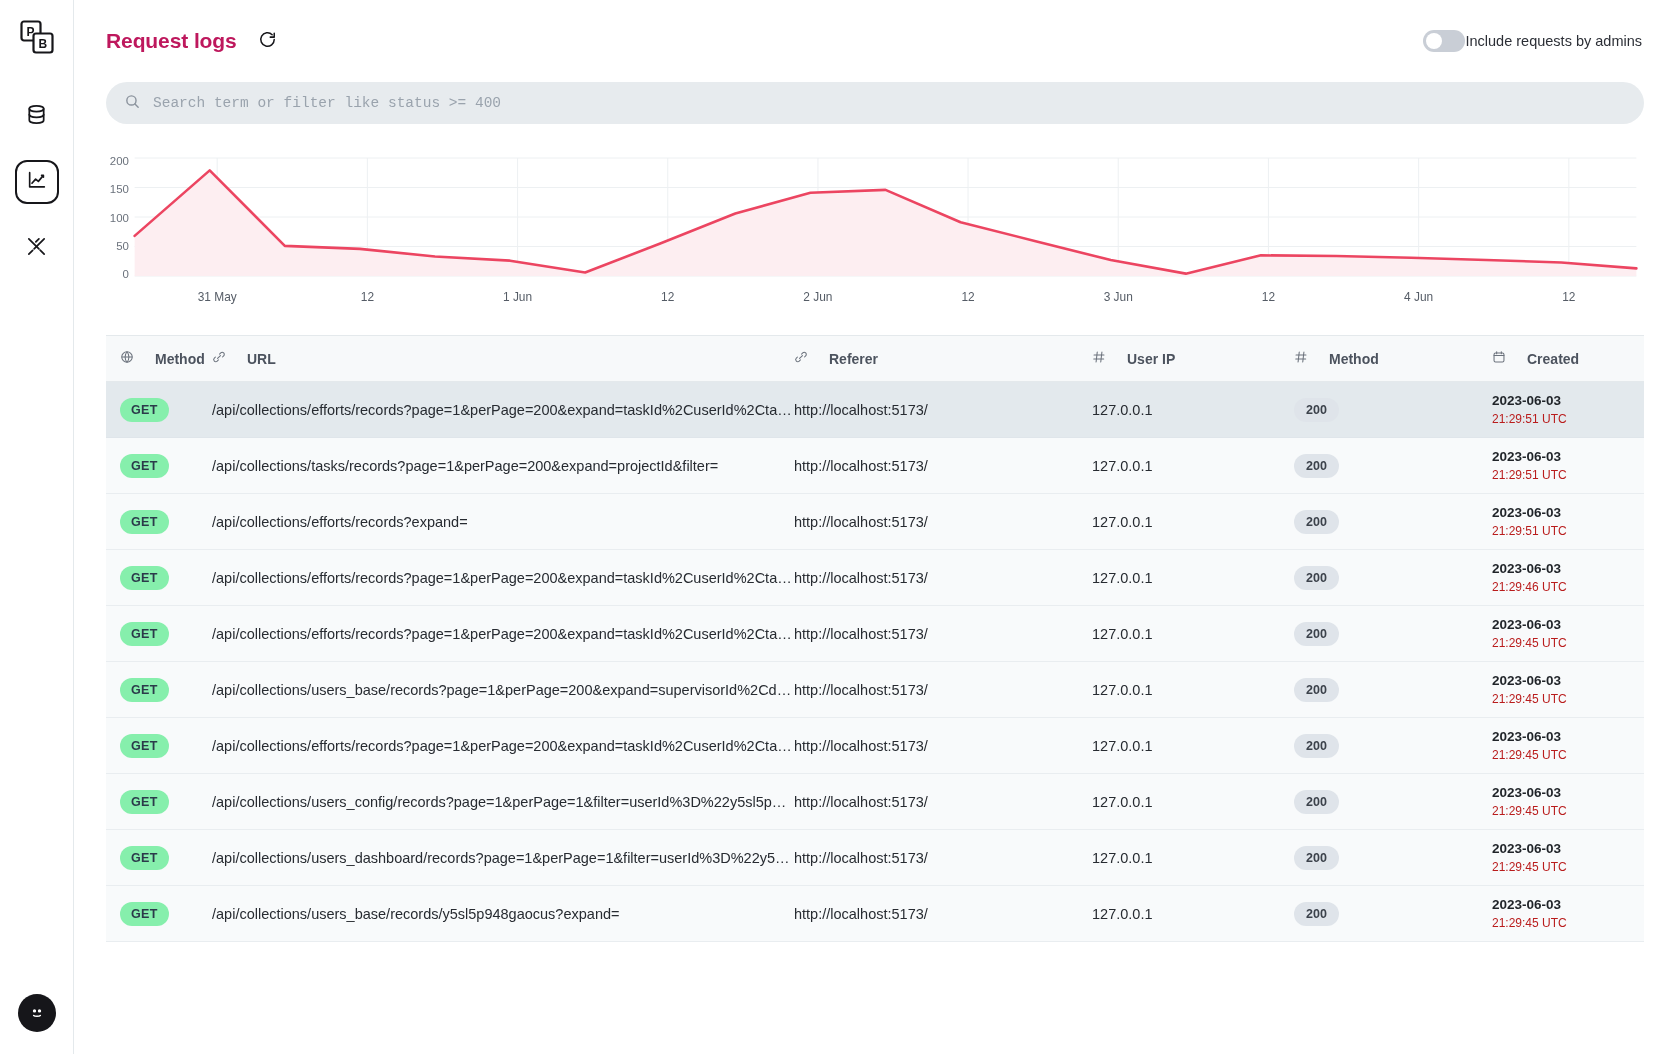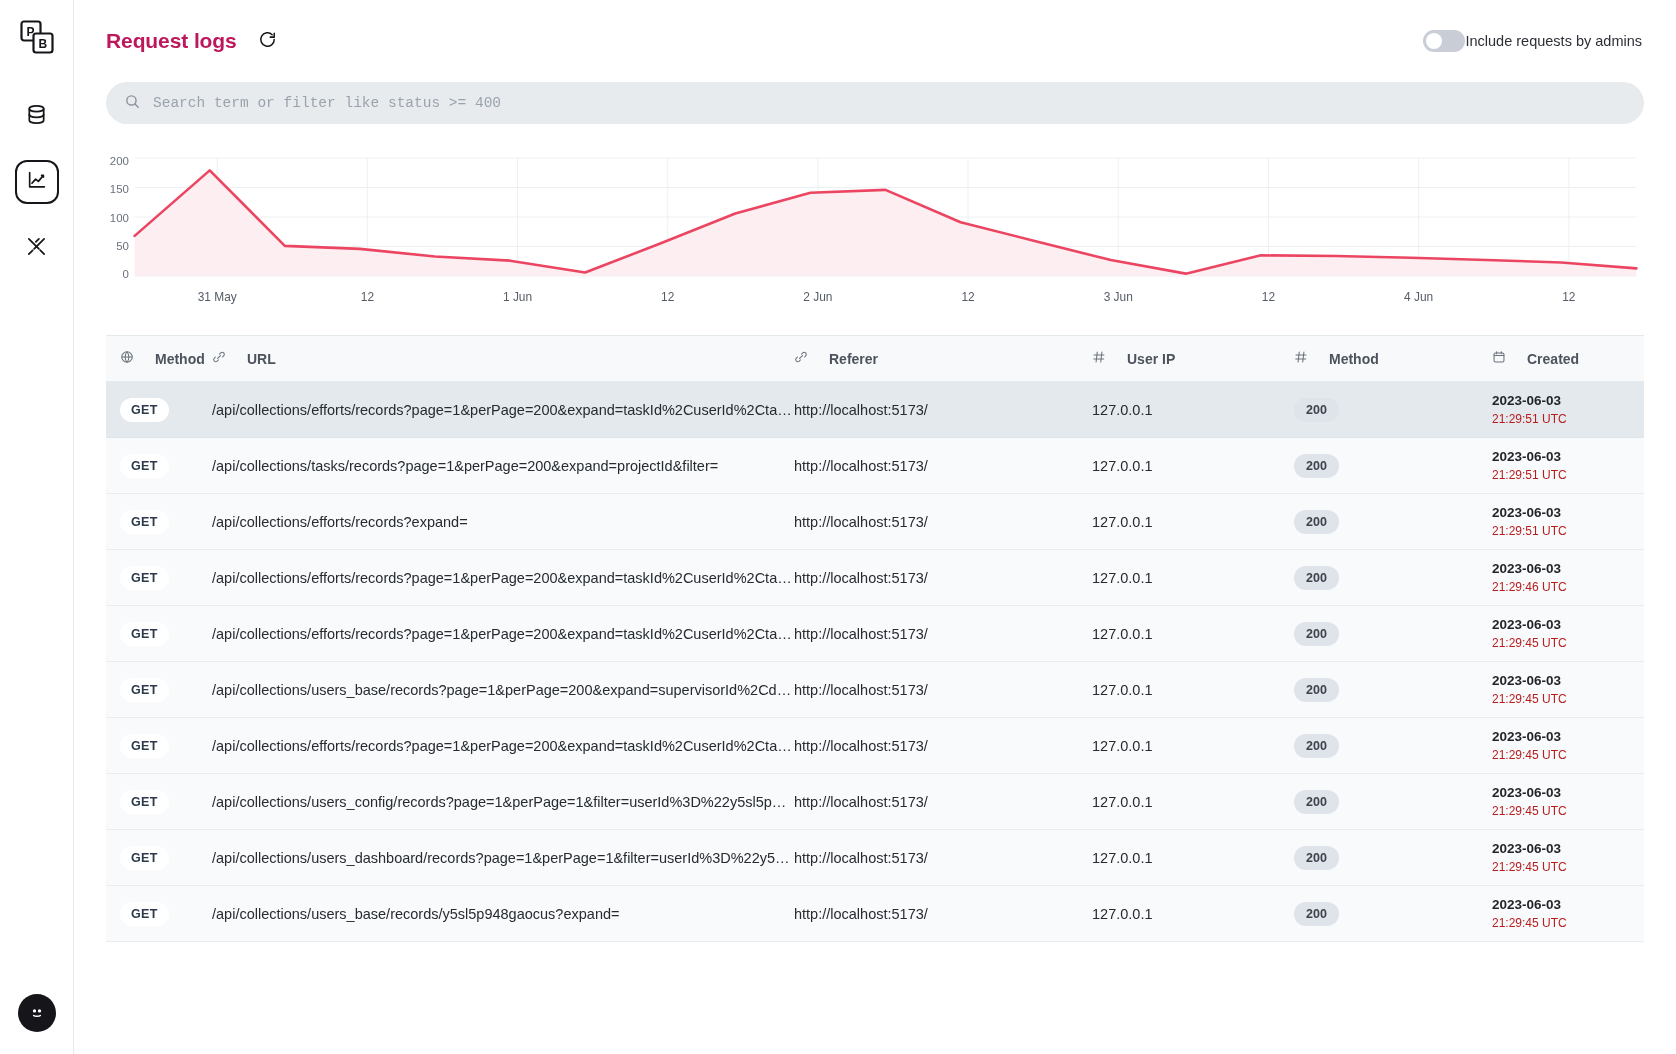--- a/index.html
+++ b/index.html
@@ -104,21 +104,21 @@
     padding: 0;
     height: 56px;
     vertical-align: middle;
     white-space: nowrap; overflow: hidden; text-overflow: ellipsis;
   }
   tbody tr { background: #f8fafb; }
   tbody tr.selected { background: #e3e9ed; }
   tbody tr.selected td { border-bottom-color: #dfe5ea; }
 
   .method-pill {
-    display: inline-block; background: #ffffff; color: #2b3a4a;
+    display: inline-block; background: #86efac; color: #2b3a4a;
     font-size: 12.5px; font-weight: 600; letter-spacing: .3px;
     padding: 5px 11px; border-radius: 13px;
   }
   td.c-method { padding-left: 14px !important; }
   .status-pill {
     display: inline-block; background: #dfe4ea; color: #3c424b;
     font-size: 12.5px; font-weight: 600;
     padding: 5px 12px; border-radius: 13px;
   }
   .created-cell { display: flex; align-items: center; justify-content: space-between; padding-right: 6px; }

